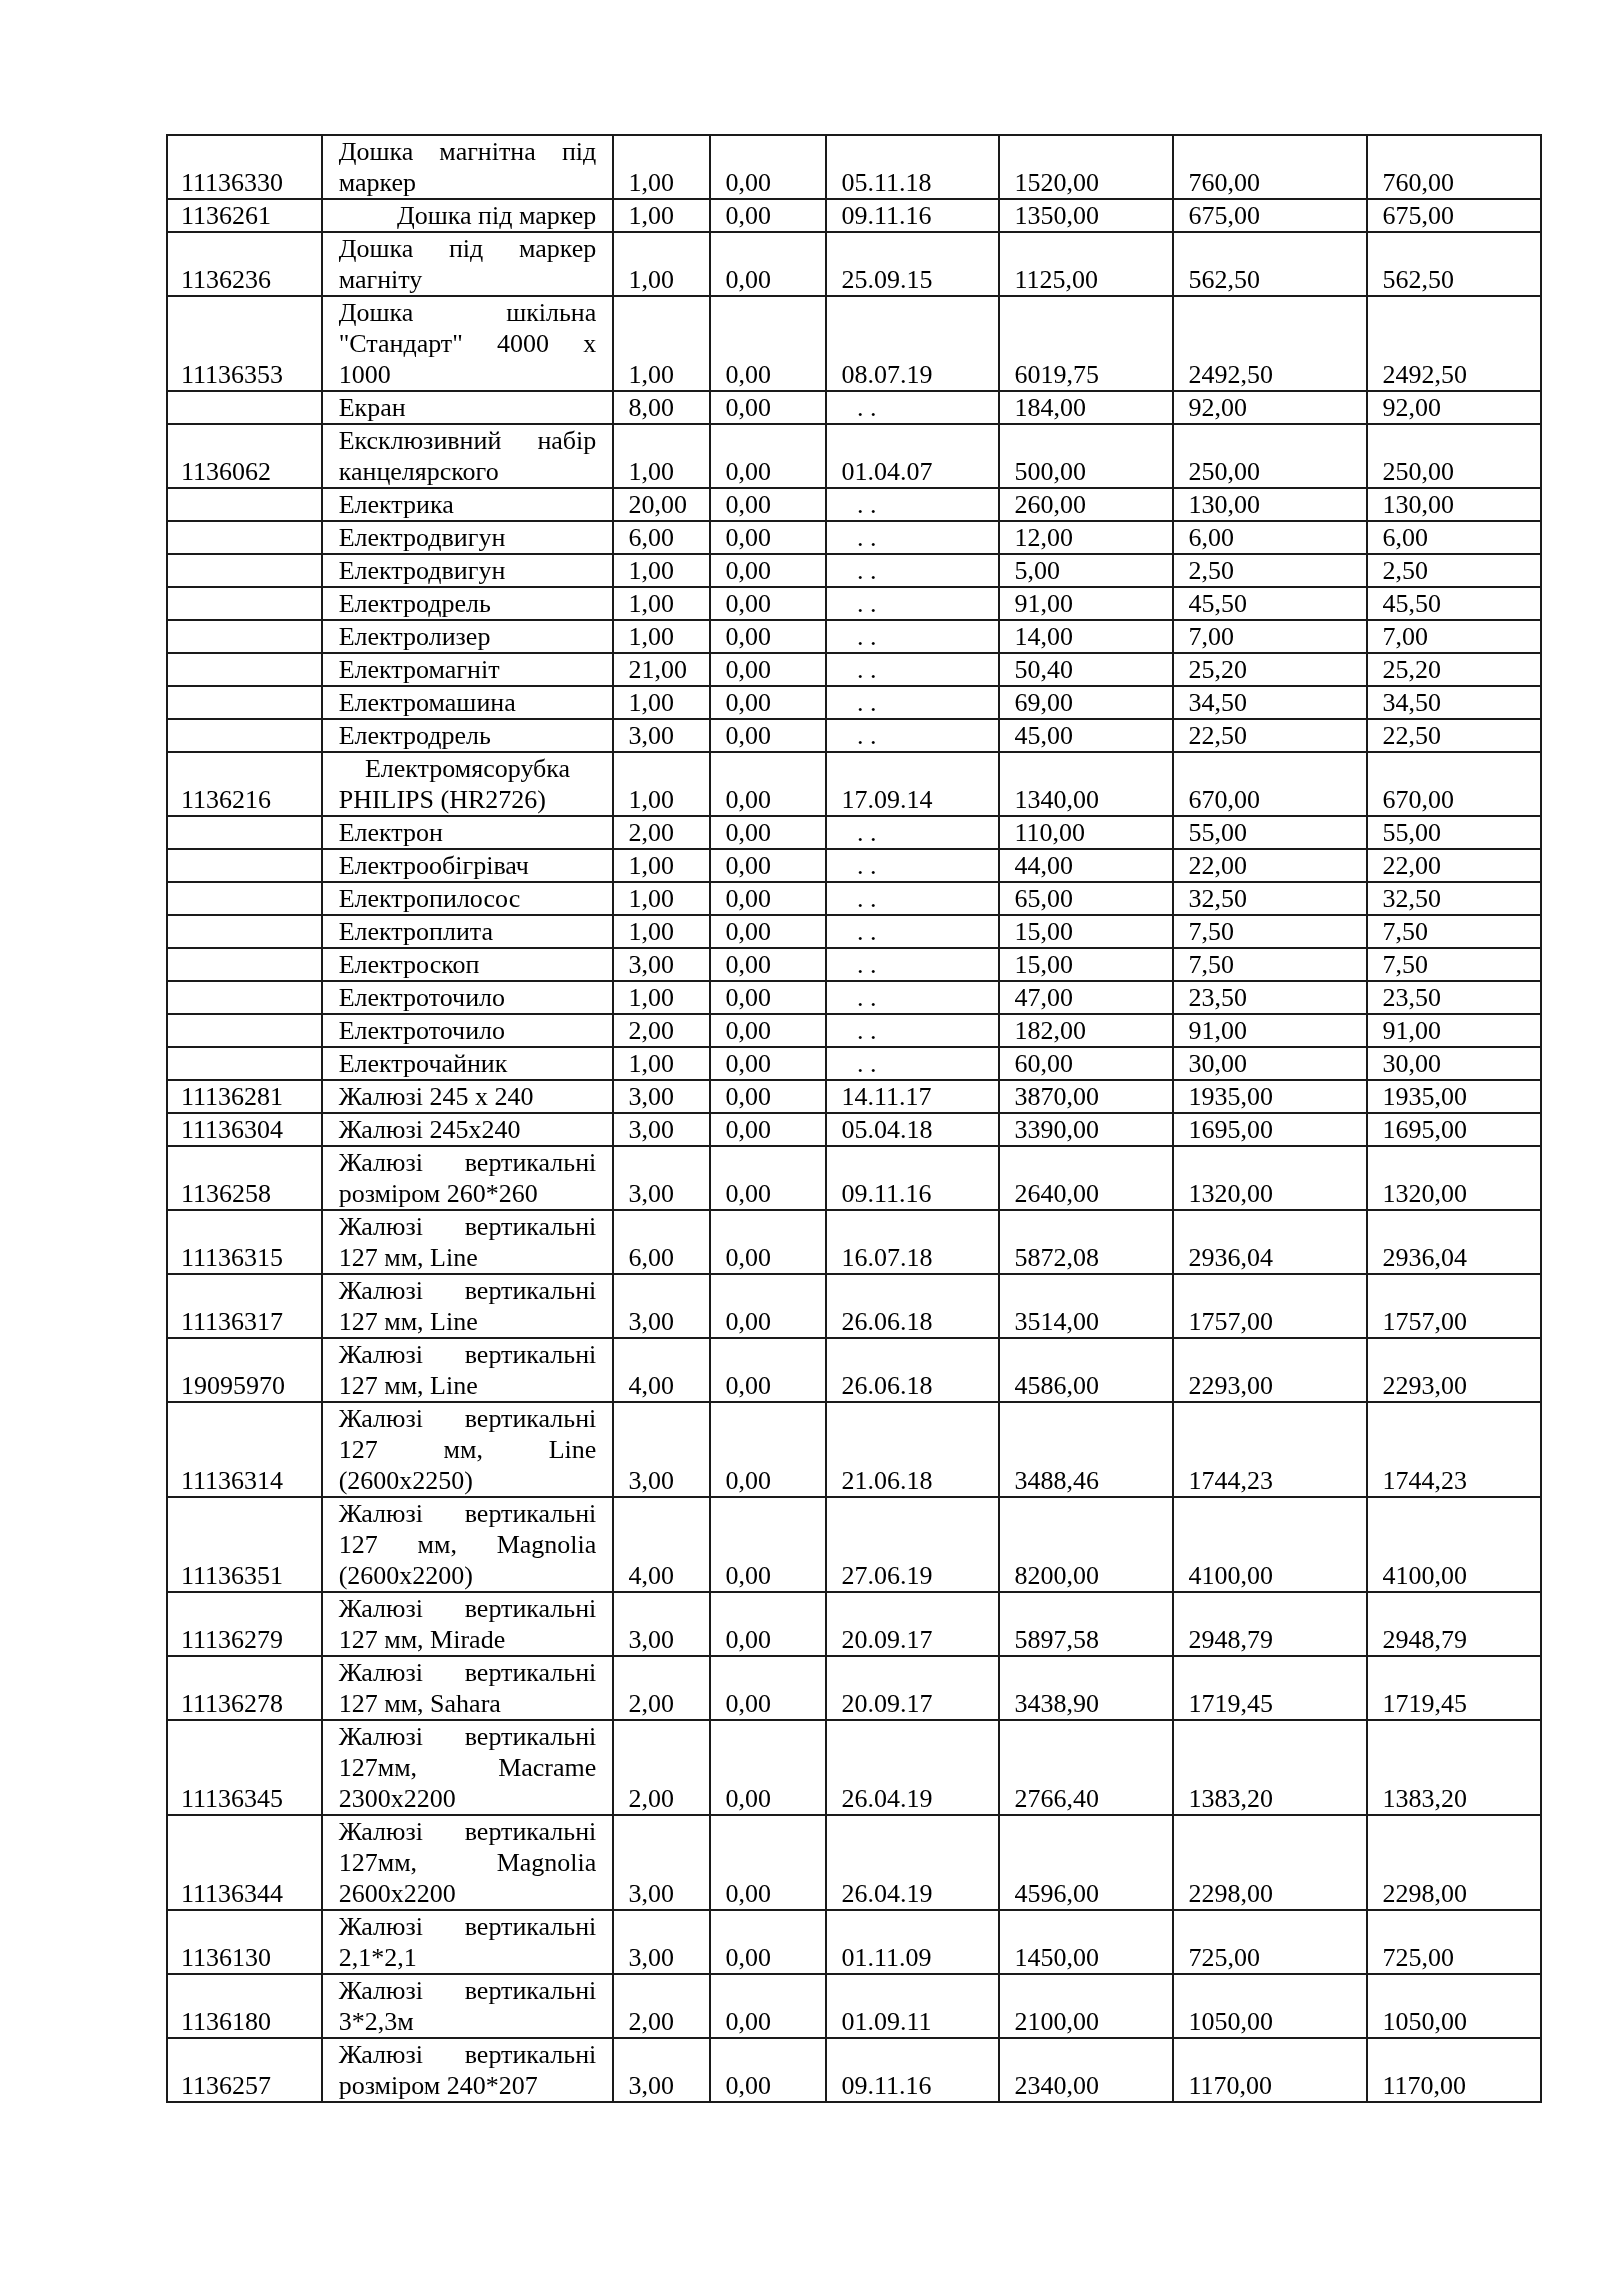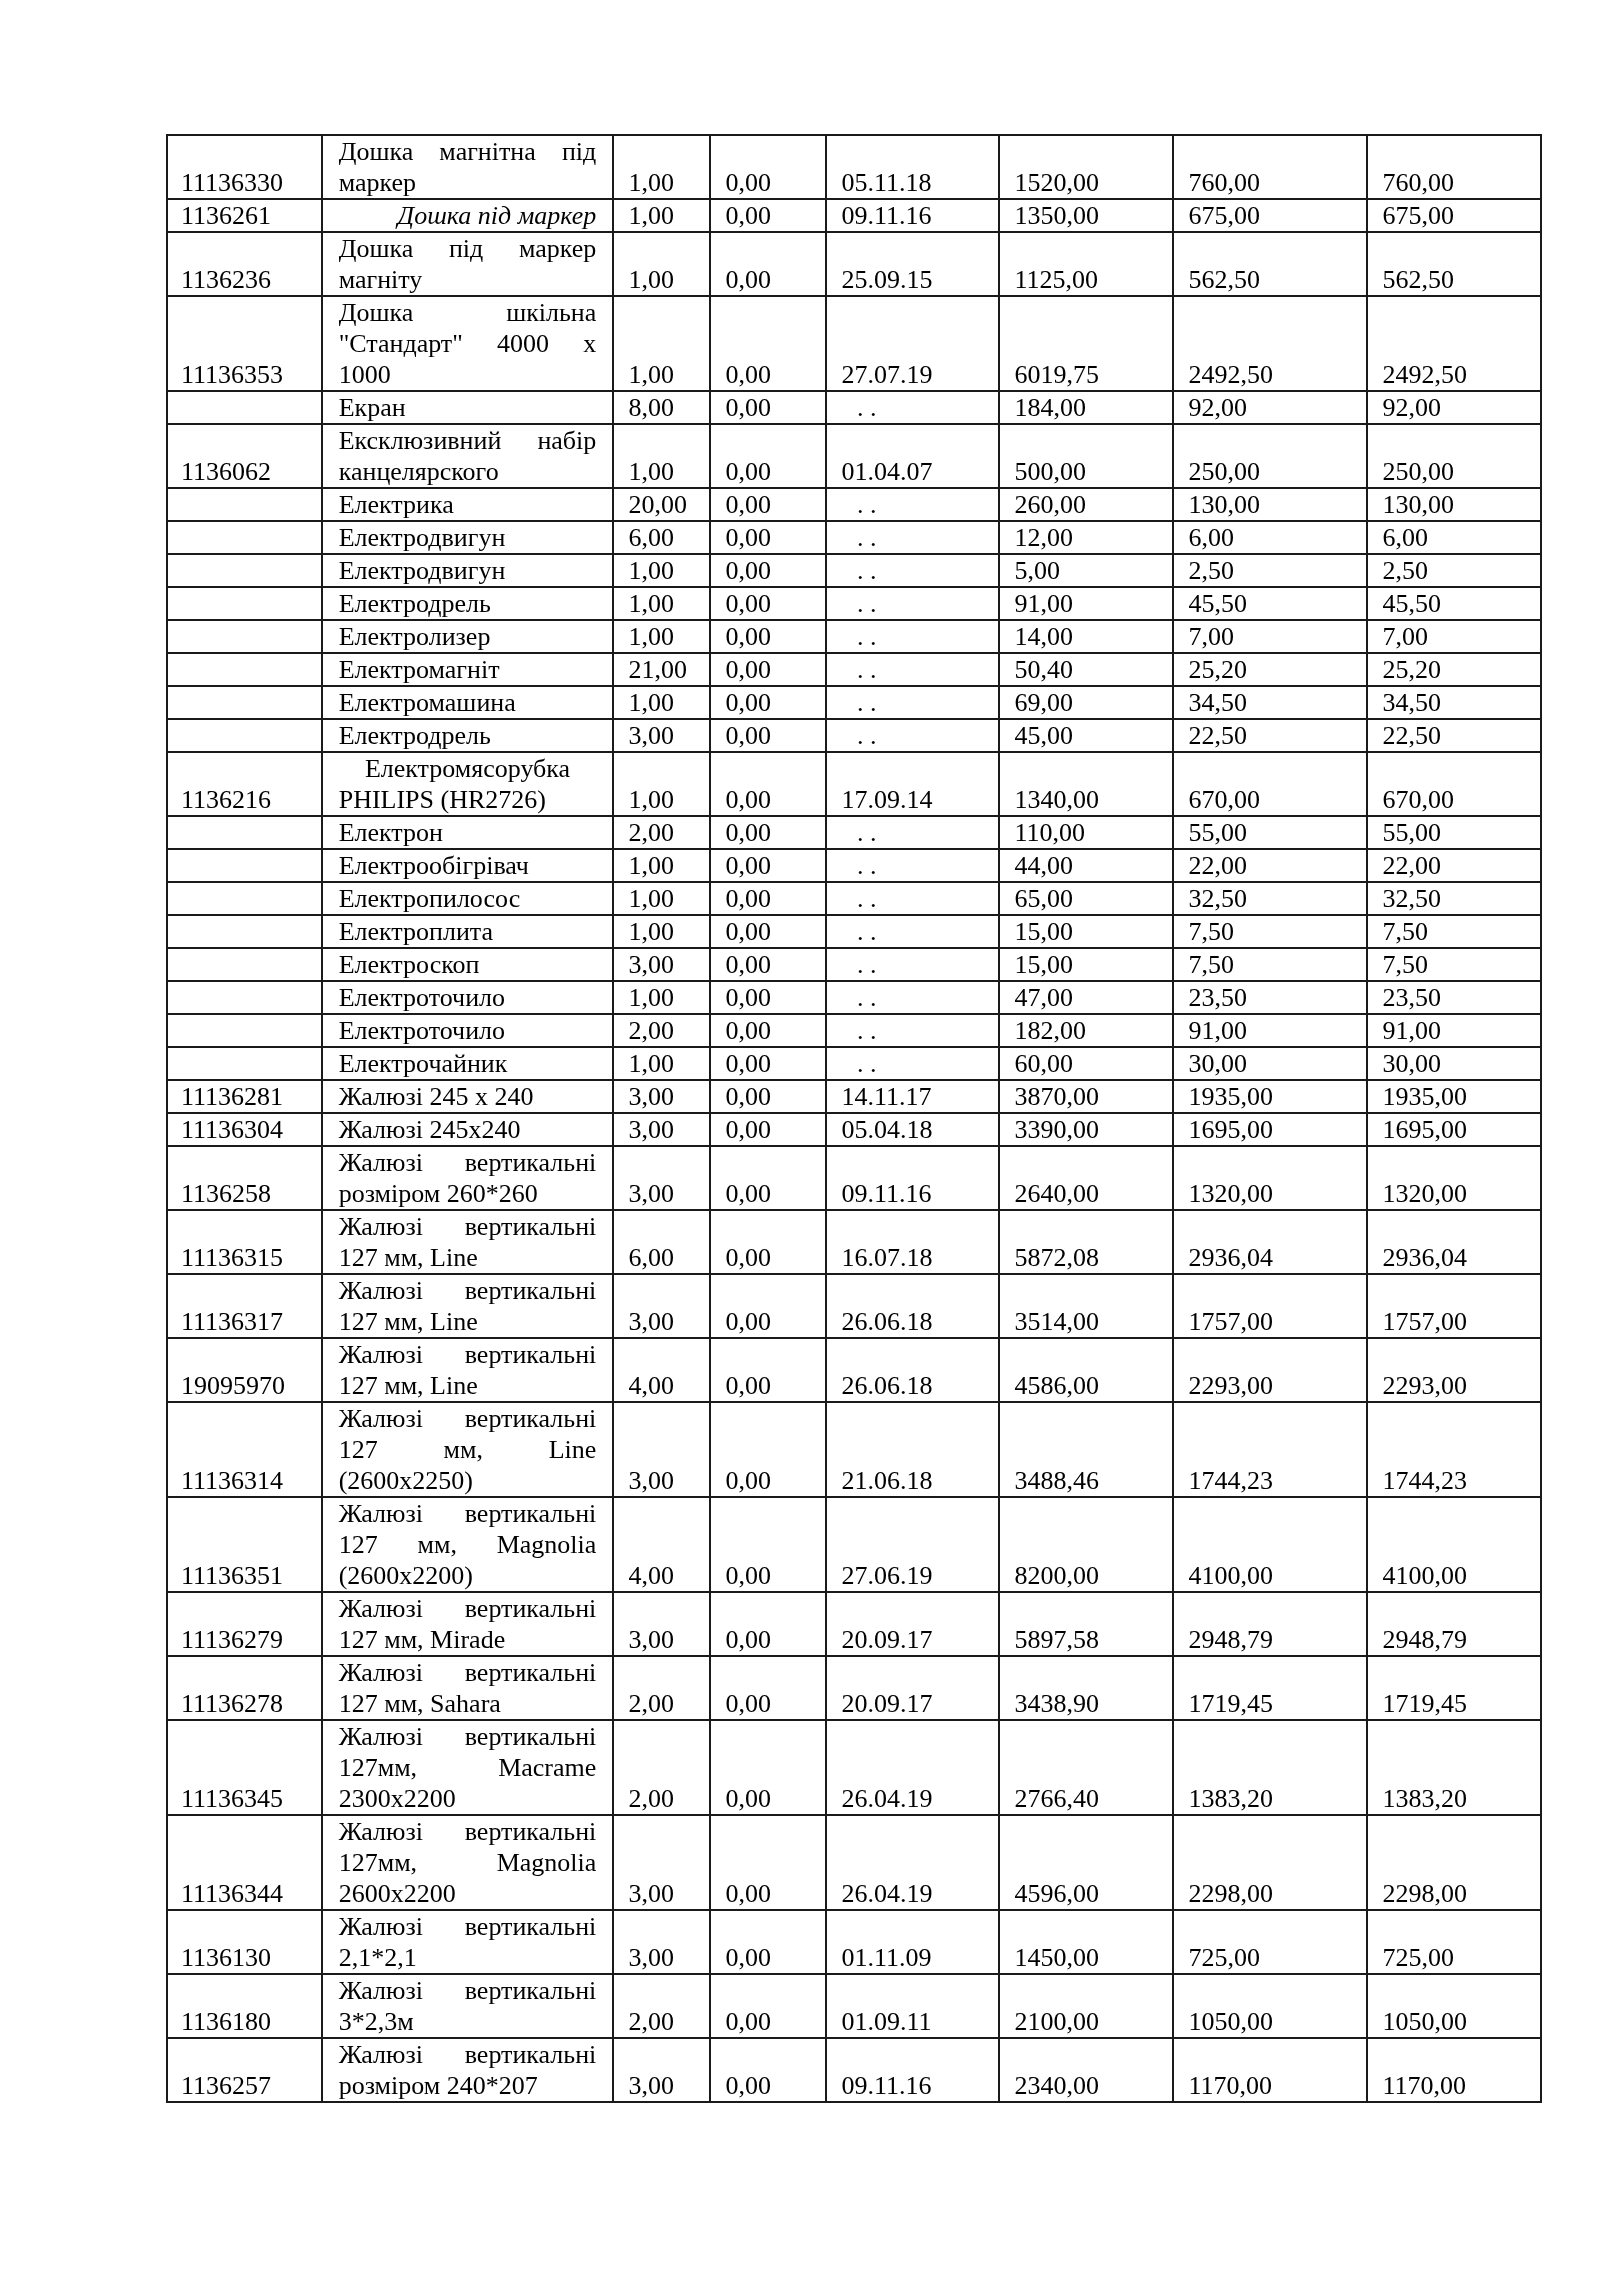--- a/index.html
+++ b/index.html
@@ -15,21 +15,21 @@
     border: 2px solid #1a1a1a;
     padding: 0 3.9px 0 14.4px;
     vertical-align: bottom;
     line-height: 31px;
     height: 29px;
     overflow: hidden;
     white-space: normal;
   }
   table.inv td.code { padding-left: 13px; }
   table.inv td.desc { text-align: justify; text-align-last: left; padding-left: 15.7px; padding-right: 15.7px; margin-top: 11px; }
-  table.inv td.desc.right { text-align: right; text-align-last: right; font-style: italic; }
+  table.inv td.desc.right { text-align: right; text-align-last: right; }
   table.inv td.date.empty { padding-left: 30px; letter-spacing: 0; }
   col.c1 { width: 155px; } col.c2 { width: 291px; } col.c3 { width: 97px; }
   col.c4 { width: 116px; } col.c5 { width: 173px; } col.c6 { width: 174px; }
   col.c7 { width: 194px; } col.c8 { width: 174px; }
 </style>
 </head>
 <body>
 
 <div class="page">
   <table class="inv">
@@ -72,21 +72,21 @@
           <td class="date">25.09.15</td>
           <td class="cost">1125,00</td>
           <td class="dep">562,50</td>
           <td class="res">562,50</td>
         </tr>
         <tr>
           <td class="code">11136353</td>
           <td class="desc">Дошка шкільна "Стандарт" 4000 х 1000</td>
           <td class="qty">1,00</td>
           <td class="wear">0,00</td>
-          <td class="date">27.07.19</td>
+          <td class="date">08.07.19</td>
           <td class="cost">6019,75</td>
           <td class="dep">2492,50</td>
           <td class="res">2492,50</td>
         </tr>
         <tr>
           <td class="code"></td>
           <td class="desc">Екран</td>
           <td class="qty">8,00</td>
           <td class="wear">0,00</td>
           <td class="date empty">.  .</td>

